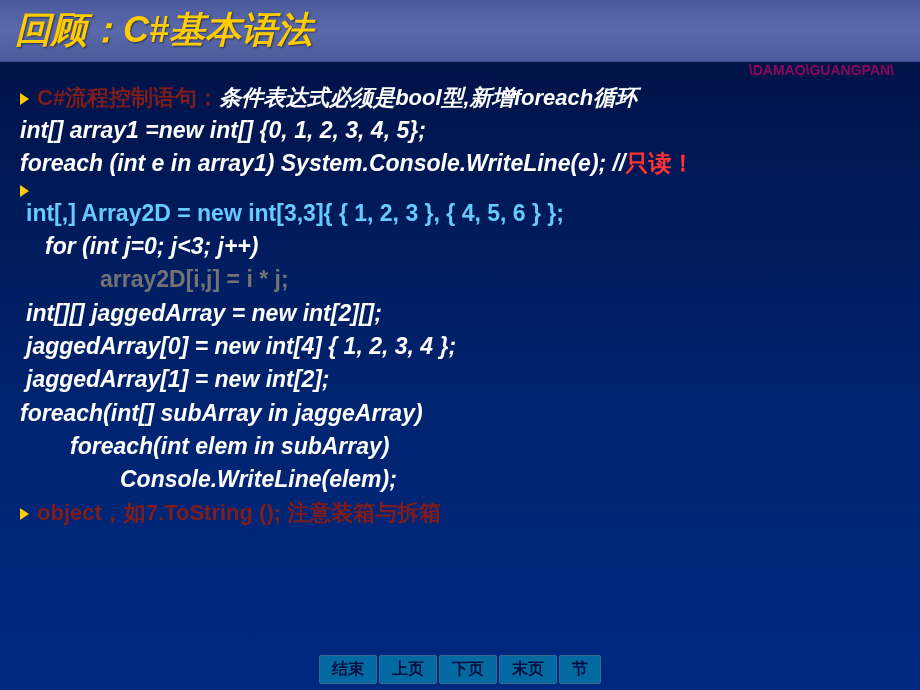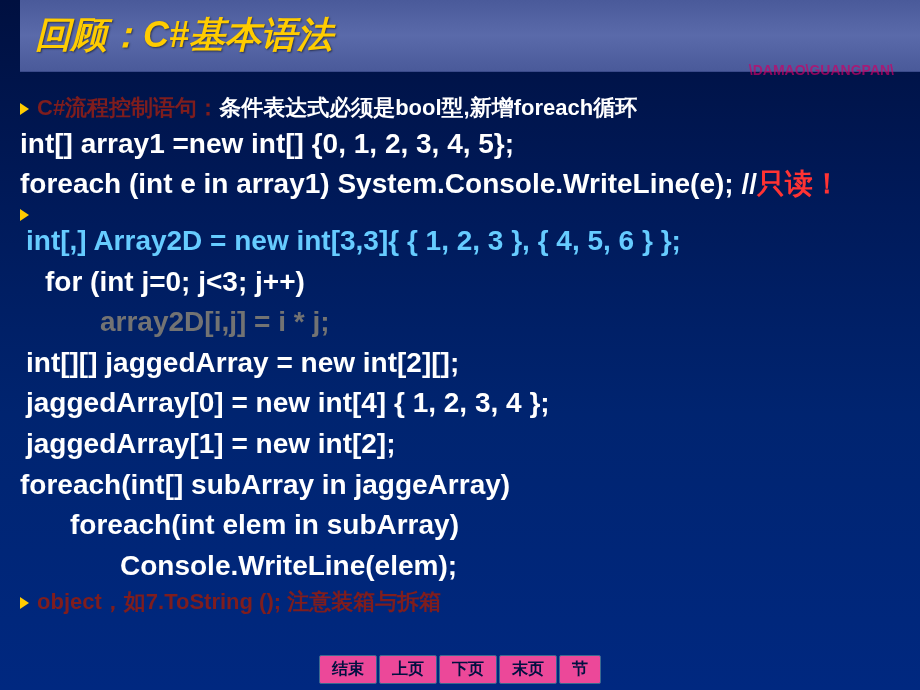--- a/index.html
+++ b/index.html
@@ -10,26 +10,25 @@
     body {
       width: 920px;
       height: 690px;
       background: linear-gradient(to bottom, #001040 0%, #001a5a 30%, #002470 60%, #002880 100%);
       font-family: "Microsoft YaHei", Arial, sans-serif;
       position: relative;
       overflow: hidden;
     }
     .title-bar {
       background: linear-gradient(to bottom, #4a5a9a 0%, #5a6aaa 50%, #4a5a9a 100%);
-      height: 72px;
+      height: 62px;
       display: flex;
       align-items: center;
       padding-left: 15px;
       border-bottom: 1px solid #3a4a8a;
-      margin-left: 20px;
     }
     .title-text {
       color: #ffcc00;
       font-size: 36px;
       font-weight: bold;
       font-style: italic;
       text-shadow: 1px 1px 2px rgba(0,0,0,0.5);
     }
     .decoration {
       position: absolute;
@@ -61,51 +60,52 @@
       margin-top: 4px;
       flex-shrink: 0;
     }
     .yellow-bold {
       color: #7f1d1d;
       font-weight: bold;
     }
     .white-bold {
       color: #ffffff;
       font-weight: bold;
+      font-style: italic;
     }
     .cyan {
       color: #66ccff;
       font-weight: bold;
     }
     .orange {
       color: #737373;
       font-weight: bold;
     }
     .red {
       color: #ff3333;
       font-weight: bold;
     }
     .code-line {
       font-weight: bold;
-      font-size: 28px;
+      font-size: 23px;
     }
     .indent1 { padding-left: 25px; }
     .indent2 { padding-left: 50px; }
     .indent3 { padding-left: 80px; }
     .indent4 { padding-left: 100px; }
     .nav-bar {
       position: absolute;
       bottom: 6px;
       left: 50%;
       transform: translateX(-50%);
       display: flex;
       gap: 0;
     }
     .nav-btn {
-      background: #ec4899;
+      background: #0369a1;
       color: #001040;
       font-size: 16px;
       font-weight: bold;
       padding: 3px 12px;
       border: 1px solid #3a6a90;
       border-radius: 2px;
       cursor: pointer;
       margin: 0 1px;
     }
   </style>

